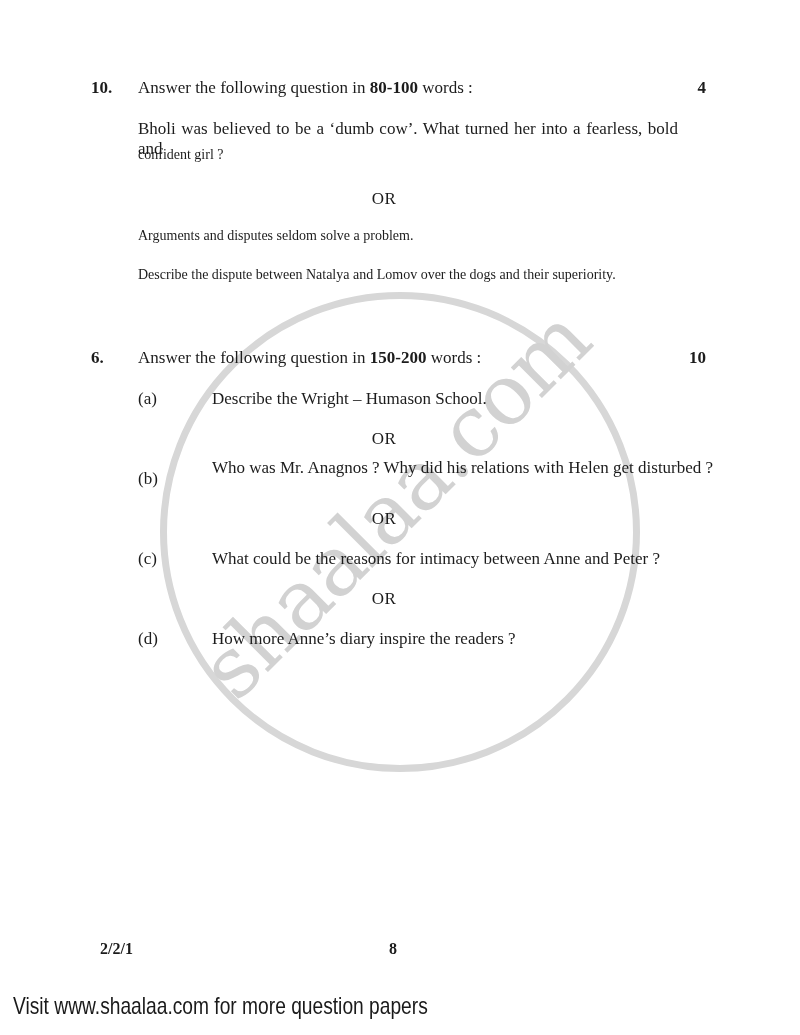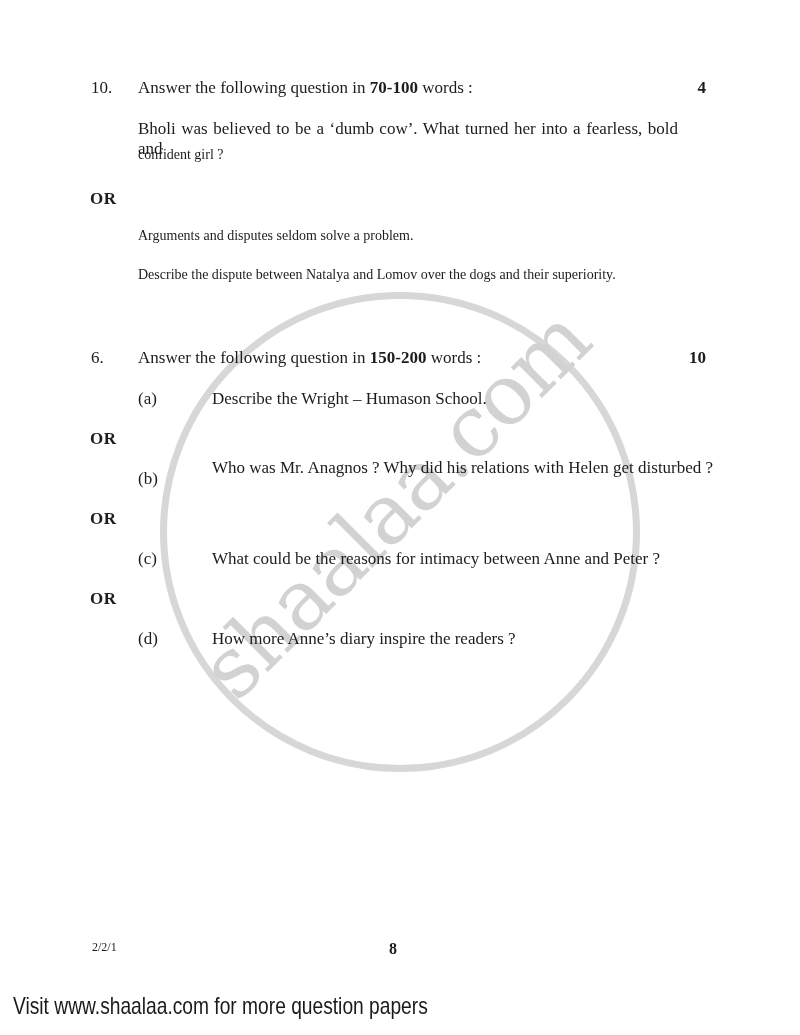--- a/index.html
+++ b/index.html
@@ -45,20 +45,21 @@
   }
 
   
   .content { z-index: 2; }
   .qnum {
     position: absolute;
     left: 91px;
     width: 44px;
     font-size: 17px;
     z-index: 2;
+    font-weight: bold;
   }
   .qheader {
     position: absolute;
     left: 138px;
     width: 520px;
     font-size: 17px;
     z-index: 2;
     white-space: nowrap;
   }
   .marks {
@@ -84,22 +85,22 @@
     width: 540px;
     font-size: 17px;
     z-index: 2;
     text-align: justify;
     text-align-last: justify;
   }
   .or-row {
     position: absolute;
     left: 90px;
     width: 588px;
-    text-align: left;
-    font-weight: bold;
+    text-align: center;
+    font-weight: normal;
     font-size: 17px;
     letter-spacing: 0.5px;
     z-index: 2;
   }
   .part-label {
     position: absolute;
     left: 138px;
     width: 36px;
     font-size: 17px;
     z-index: 2;
@@ -111,24 +112,24 @@
     font-size: 17px;
     z-index: 2;
     white-space: nowrap;
     margin-left: 36px;
   }
   .bold { font-weight: bold; }
 
   
   .footer-code {
     position: absolute;
-    left: 92px;
+    left: 100px;
     top: 940px;
-    font-size: 12px;
-    font-weight: normal;
+    font-size: 16px;
+    font-weight: bold;
     z-index: 2;
   }
   .footer-page {
     position: absolute;
     left: 381px;
     top: 940px;
     width: 24px;
     text-align: center;
     font-size: 16px;
     font-weight: bold;
@@ -149,21 +150,21 @@
     z-index: 2;
   }
 </style>
 </head>
 <body>
 
 <div class="wm-ring"></div>
 <div class="wm-text">shaalaa.com</div>
 
 <div class="qnum content" style="top:78px">10.</div>
-<div class="qheader content" style="top:78px"><span>Answer the following question in </span><span class="bold">70-100</span><span> words :</span></div>
+<div class="qheader content" style="top:78px"><span>Answer the following question in </span><span class="bold">80-100</span><span> words :</span></div>
 <div class="marks content" style="top:78px">4</div>
 
 <div class="para-just content" style="top:119px">Bholi was believed to be a ‘dumb cow’. What turned her into a fearless, bold and</div>
 <div class="bodyline content" style="top:147px">confident girl ?</div>
 <div class="or-row content" style="top:189px">OR</div>
 <div class="bodyline content" style="top:228px">Arguments and disputes seldom solve a problem.</div>
 <div class="bodyline content" style="top:267px">Describe the dispute between Natalya and Lomov over the dogs and their superiority.</div>
 
 <div class="qnum content" style="top:348px">6.</div>
 <div class="qheader content" style="top:348px"><span>Answer the following question in </span><span class="bold">150-200</span><span> words :</span></div>

